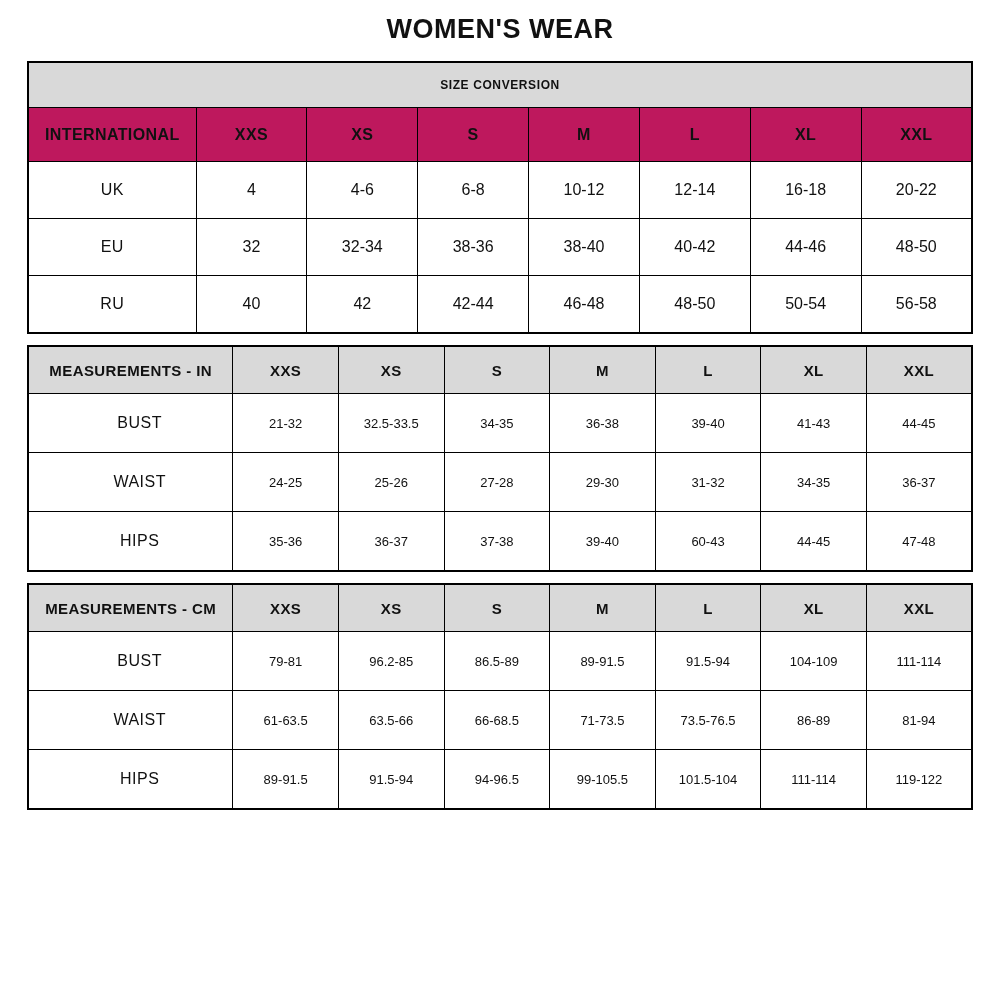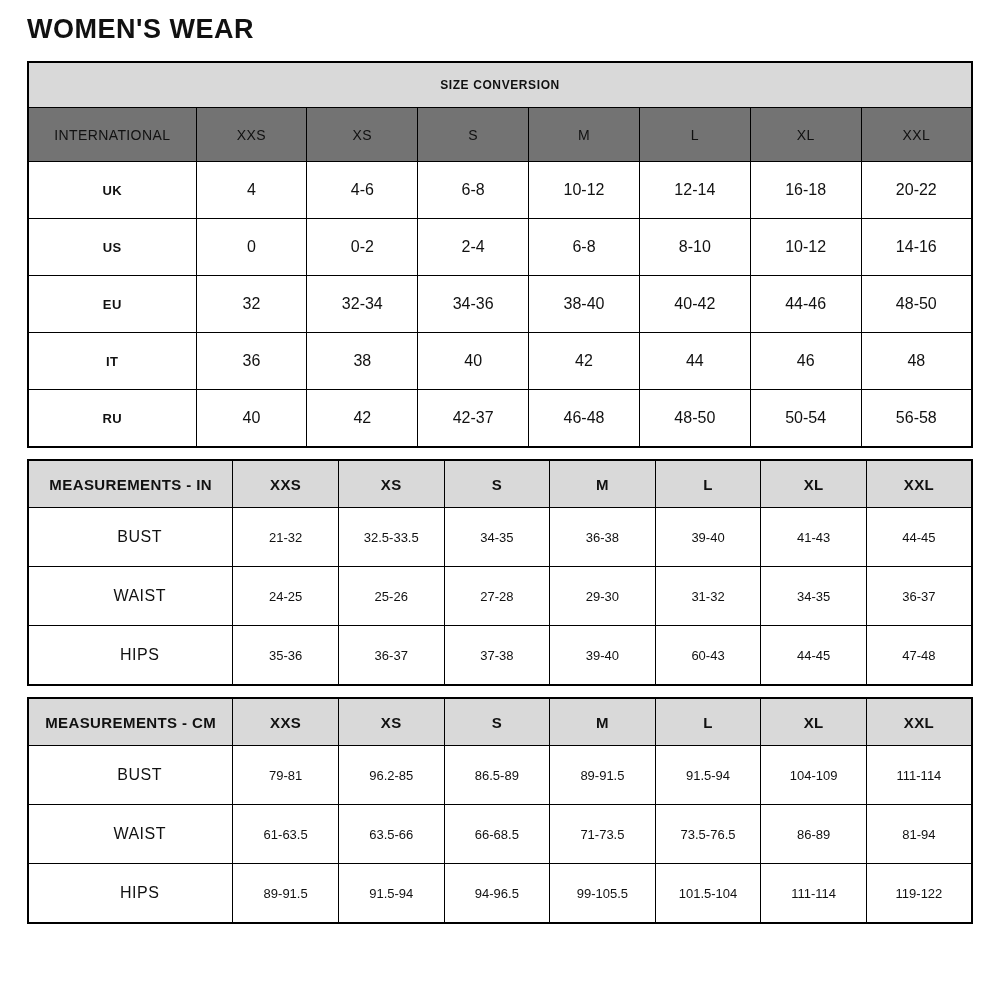--- a/index.html
+++ b/index.html
@@ -10,21 +10,21 @@
     color: #111111;
   }
   .page {
     width: 1000px;
     height: 1000px;
     box-sizing: border-box;
     padding: 8px 27px 10px 27px;
     background: #ffffff;
   }
   h1.page-title {
-    text-align: left;
+    text-align: center;
     font-size: 27px;
     font-weight: 800;
     letter-spacing: 0.5px;
     margin: 6px 0 16px 0;
   }
   table.size-table {
     border-collapse: collapse;
     width: 100%;
     table-layout: fixed;
     border: 2px solid #000000;
@@ -40,29 +40,29 @@
   
   .t1 .label-col { width: 17.8%; }
   .t1 td.title-cell {
     background: #d9d9d9;
     font-weight: 700;
     font-size: 12px;
     letter-spacing: 0.6px;
     height: 44px;
   }
   .t1 td.header-cell {
-    background: #737373;
-    font-weight: 400;
-    font-size: 14px;
+    background: #be185d;
+    font-weight: 700;
+    font-size: 16px;
     letter-spacing: 0.4px;
     height: 53px;
   }
   .t1 td.row-label {
-    font-size: 13px;
-    font-weight: 700;
+    font-size: 16px;
+    font-weight: 400;
     letter-spacing: 0.4px;
     height: 56px;
   }
   .t1 td.data-cell {
     font-size: 16px;
     font-weight: 500;
     height: 56px;
   }
   
   .t2 .label-col { width: 21.7%; }
@@ -117,54 +117,34 @@
           <td class="row-label">UK</td>
           <td class="data-cell">4</td>
           <td class="data-cell">4-6</td>
           <td class="data-cell">6-8</td>
           <td class="data-cell">10-12</td>
           <td class="data-cell">12-14</td>
           <td class="data-cell">16-18</td>
           <td class="data-cell">20-22</td>
         </tr>
         <tr>
-          <td class="row-label">US</td>
-          <td class="data-cell">0</td>
-          <td class="data-cell">0-2</td>
-          <td class="data-cell">2-4</td>
-          <td class="data-cell">6-8</td>
-          <td class="data-cell">8-10</td>
-          <td class="data-cell">10-12</td>
-          <td class="data-cell">14-16</td>
-        </tr>
-        <tr>
           <td class="row-label">EU</td>
           <td class="data-cell">32</td>
           <td class="data-cell">32-34</td>
-          <td class="data-cell">34-36</td>
+          <td class="data-cell">38-36</td>
           <td class="data-cell">38-40</td>
           <td class="data-cell">40-42</td>
           <td class="data-cell">44-46</td>
           <td class="data-cell">48-50</td>
         </tr>
         <tr>
-          <td class="row-label">IT</td>
-          <td class="data-cell">36</td>
-          <td class="data-cell">38</td>
-          <td class="data-cell">40</td>
-          <td class="data-cell">42</td>
-          <td class="data-cell">44</td>
-          <td class="data-cell">46</td>
-          <td class="data-cell">48</td>
-        </tr>
-        <tr>
           <td class="row-label">RU</td>
           <td class="data-cell">40</td>
           <td class="data-cell">42</td>
-          <td class="data-cell">42-37</td>
+          <td class="data-cell">42-44</td>
           <td class="data-cell">46-48</td>
           <td class="data-cell">48-50</td>
           <td class="data-cell">50-54</td>
           <td class="data-cell">56-58</td>
         </tr>
       </tbody>
   </table>
 
   <table class="size-table t2">
     <colgroup>

